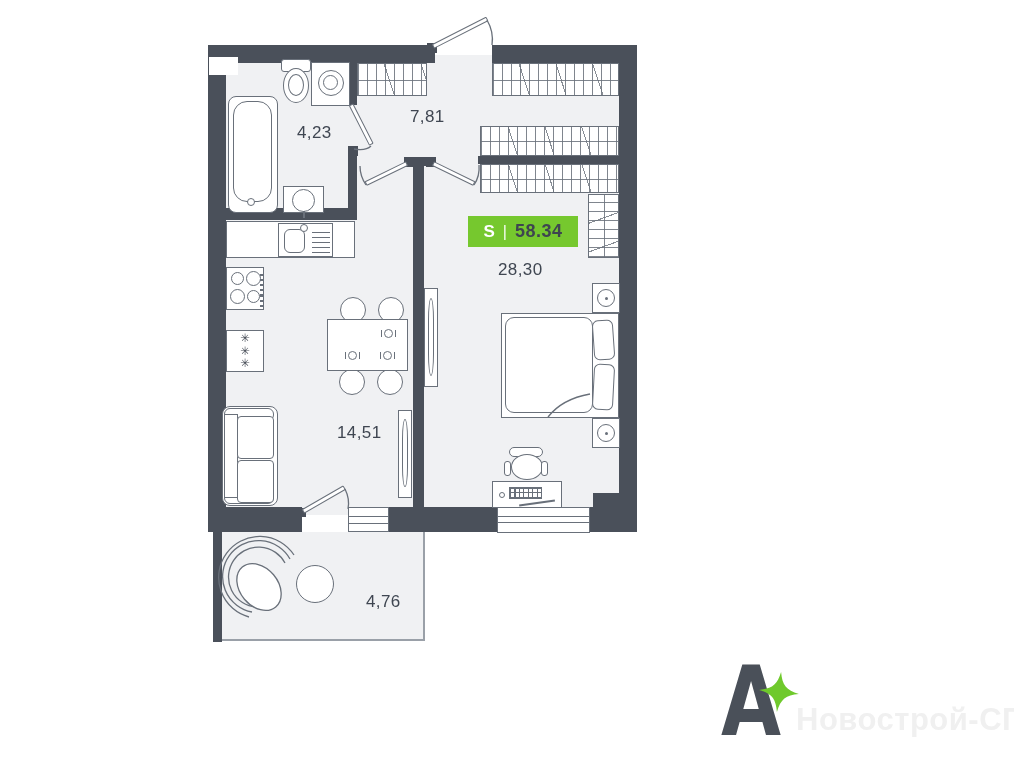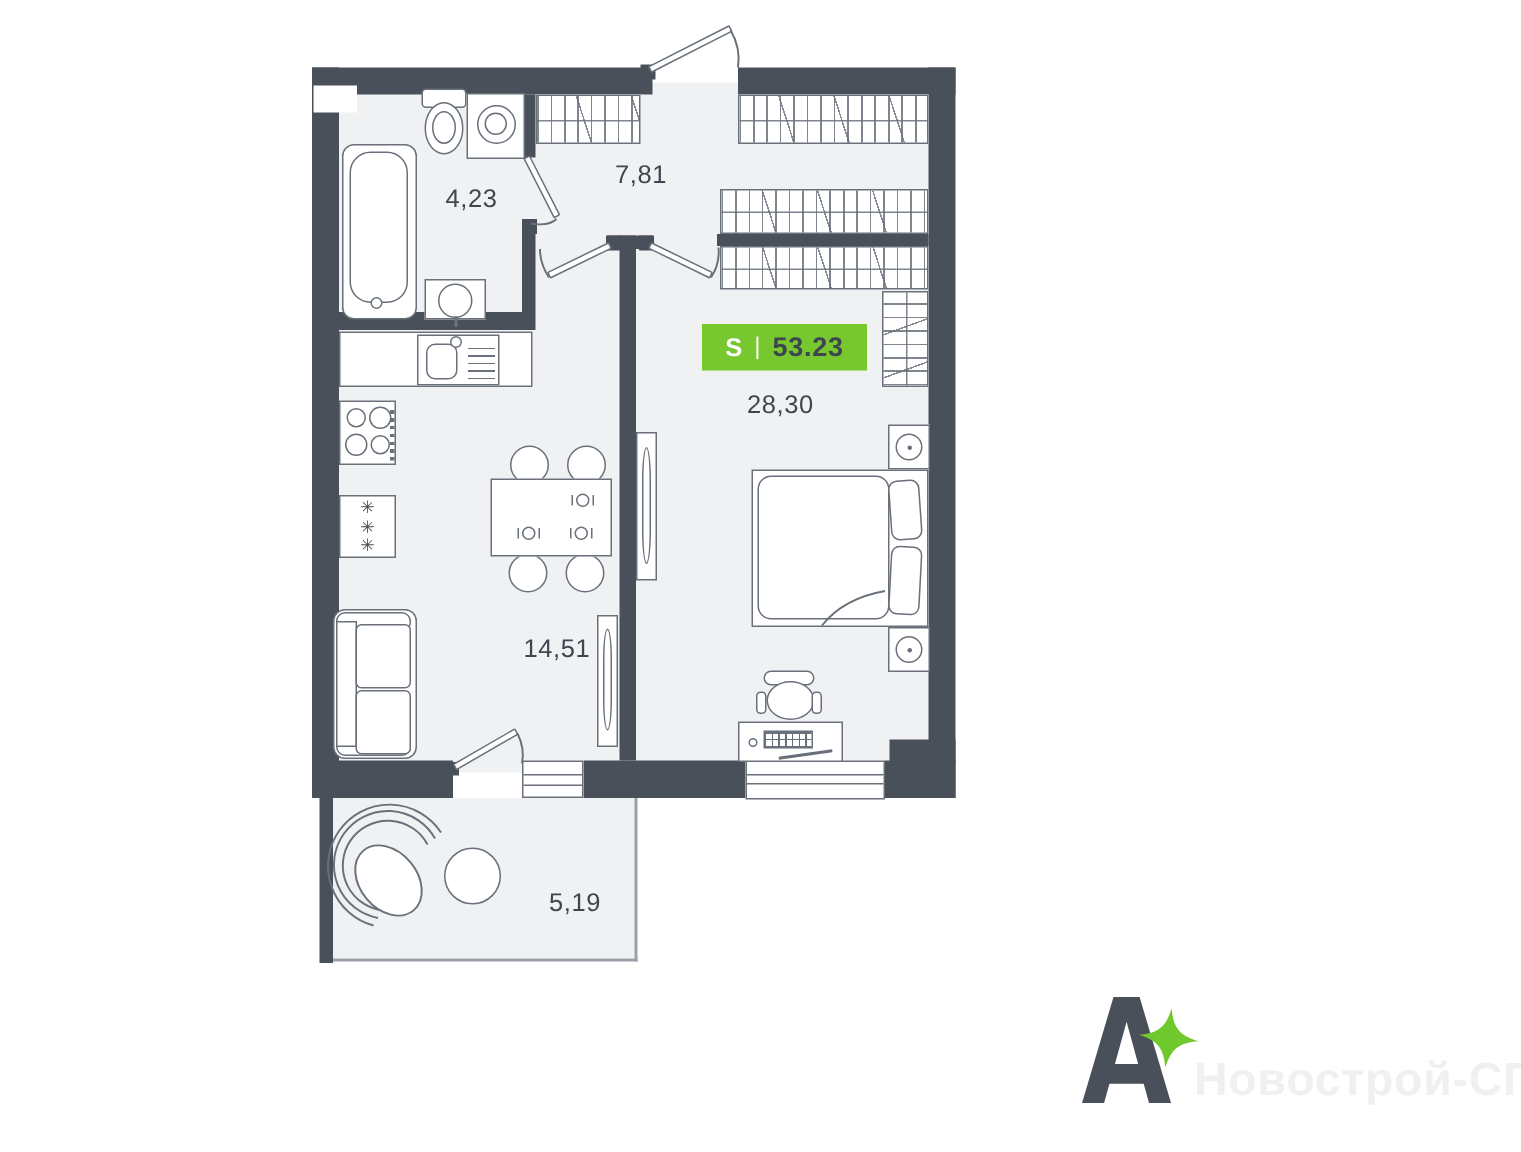--- a/index.html
+++ b/index.html
@@ -210,25 +210,25 @@
       <path d="M290 559 A36 36 0 1 0 252 612"></path>
       <path d="M285 563 A30 30 0 1 0 256 607"></path>
       <ellipse cx="259" cy="587" rx="19" ry="26" transform="rotate(-40 259 587)" fill="#fff"></ellipse>
     </g>
     <path d="M779 672 C781.5 685 786 689.5 799 692 C786 694.5 781.5 699 779 712 C776.5 699 772 694.5 759 692 C772 689.5 776.5 685 779 672 Z" fill="#6FC92C" transform="rotate(6 779 692)"></path>
   </svg>
 
   <div class="badge">
     <span class="s">S</span>
     <span class="sep">|</span>
-    <span class="v">53.23</span>
+    <span class="v">58.34</span>
   </div>
 
   <div class="lbl" style="left:297px;top:123px;z-index:20;">4,23</div>
   <div class="lbl" style="left:410px;top:107px;z-index:20;">7,81</div>
   <div class="lbl" style="left:498px;top:260px;z-index:20;">28,30</div>
-  <div class="lbl" style="left:337px;top:423px;z-index:20;margin-left:12px;">14,51</div>
-  <div class="lbl" style="left:366px;top:592px;z-index:20;">5,19</div>
+  <div class="lbl" style="left:337px;top:423px;z-index:20;">14,51</div>
+  <div class="lbl" style="left:366px;top:592px;z-index:20;">4,76</div>
 
   <div class="logoA">А</div>
   <div class="wm">Новострой-СПб</div>
 
 </div>
 
 </body></html>

